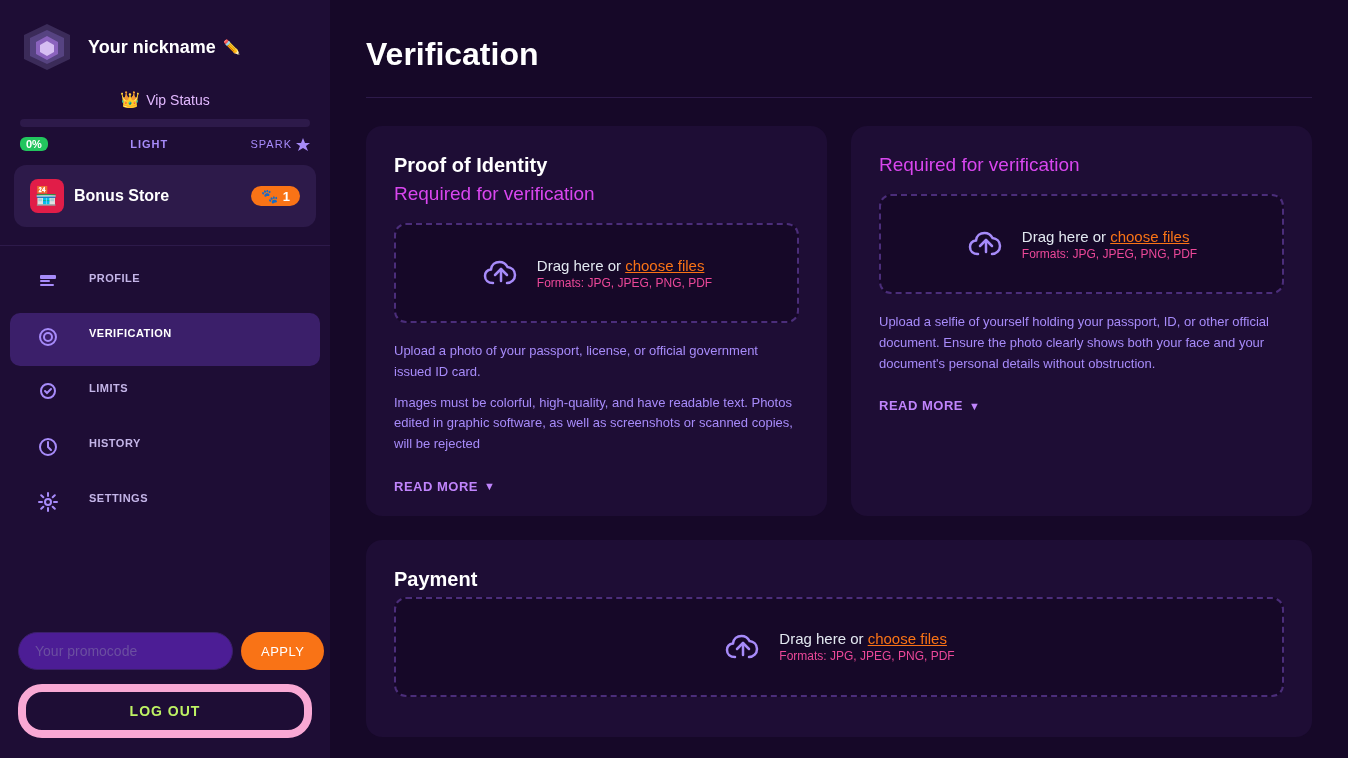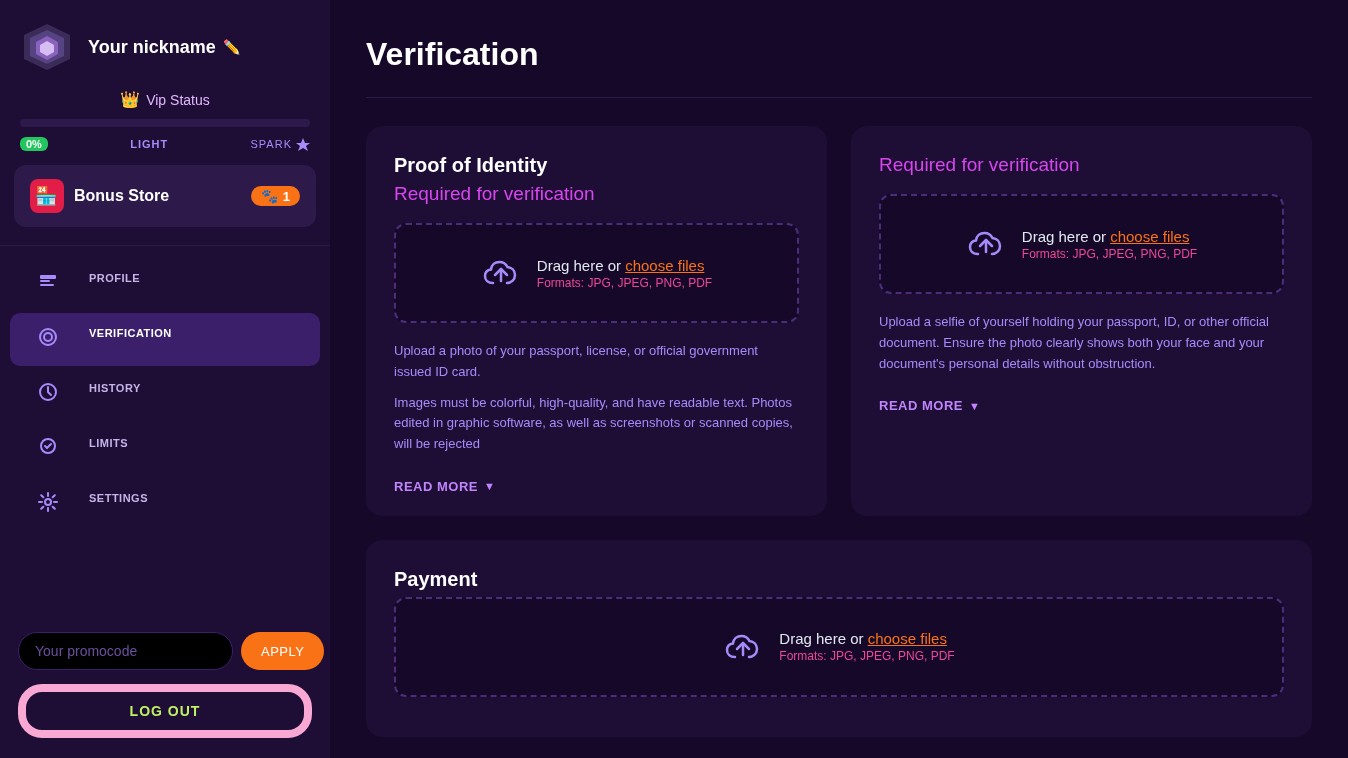--- a/index.html
+++ b/index.html
@@ -200,21 +200,21 @@
     }
 
     .promo-row {
       display: flex;
       gap: 8px;
       margin-bottom: 14px;
     }
 
     .promo-input {
       flex: 1;
-      background: #000000;
+      background: #4c1d95;
       border: 1px solid #3b1f6a;
       border-radius: 24px;
       padding: 10px 16px;
       color: #a78bfa;
       font-size: 14px;
       outline: none;
     }
 
     .promo-input::placeholder { color: #6b4fa0; }
 
@@ -424,34 +424,34 @@
         <svg width="20" height="20" viewBox="0 0 20 20" fill="none">
             <circle cx="10" cy="10" r="8" stroke="#a78bfa" stroke-width="2"></circle>
             <circle cx="10" cy="10" r="4" stroke="#a78bfa" stroke-width="2"></circle>
           </svg>
       </span>
       <span>VERIFICATION</span>
     </li>
     <li class="nav-item">
       <span class="nav-icon">
         <svg width="20" height="20" viewBox="0 0 20 20" fill="none">
+            <path d="M10 2 C6 2 3 5 3 9 C3 13 6 16 10 16 C14 16 17 13 17 9 C17 5 14 2 10 2Z" stroke="#a78bfa" stroke-width="2" fill="none"></path>
+            <path d="M7 9 L9 11 L13 7" stroke="#a78bfa" stroke-width="2" stroke-linecap="round"></path>
+          </svg>
+      </span>
+      <span>LIMITS</span>
+    </li>
+    <li class="nav-item">
+      <span class="nav-icon">
+        <svg width="20" height="20" viewBox="0 0 20 20" fill="none">
             <circle cx="10" cy="10" r="8" stroke="#a78bfa" stroke-width="2"></circle>
             <polyline points="10,5 10,10 13,13" stroke="#a78bfa" stroke-width="2" stroke-linecap="round"></polyline>
           </svg>
       </span>
       <span>HISTORY</span>
-    </li>
-    <li class="nav-item">
-      <span class="nav-icon">
-        <svg width="20" height="20" viewBox="0 0 20 20" fill="none">
-            <path d="M10 2 C6 2 3 5 3 9 C3 13 6 16 10 16 C14 16 17 13 17 9 C17 5 14 2 10 2Z" stroke="#a78bfa" stroke-width="2" fill="none"></path>
-            <path d="M7 9 L9 11 L13 7" stroke="#a78bfa" stroke-width="2" stroke-linecap="round"></path>
-          </svg>
-      </span>
-      <span>LIMITS</span>
     </li>
     <li class="nav-item">
       <span class="nav-icon">
         <svg width="20" height="20" viewBox="0 0 20 20" fill="none">
             <circle cx="10" cy="10" r="3" stroke="#a78bfa" stroke-width="2"></circle>
             <path d="M10 1v3M10 16v3M1 10h3M16 10h3M3.2 3.2l2.1 2.1M14.7 14.7l2.1 2.1M3.2 16.8l2.1-2.1M14.7 5.3l2.1-2.1" stroke="#a78bfa" stroke-width="2" stroke-linecap="round"></path>
           </svg>
       </span>
       <span>SETTINGS</span>
     </li>

